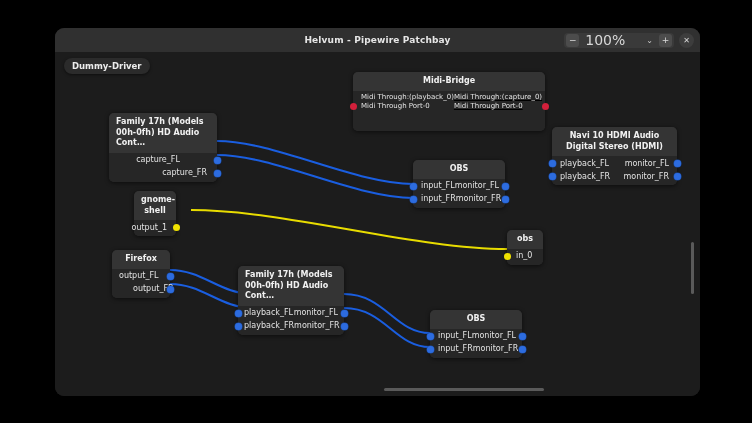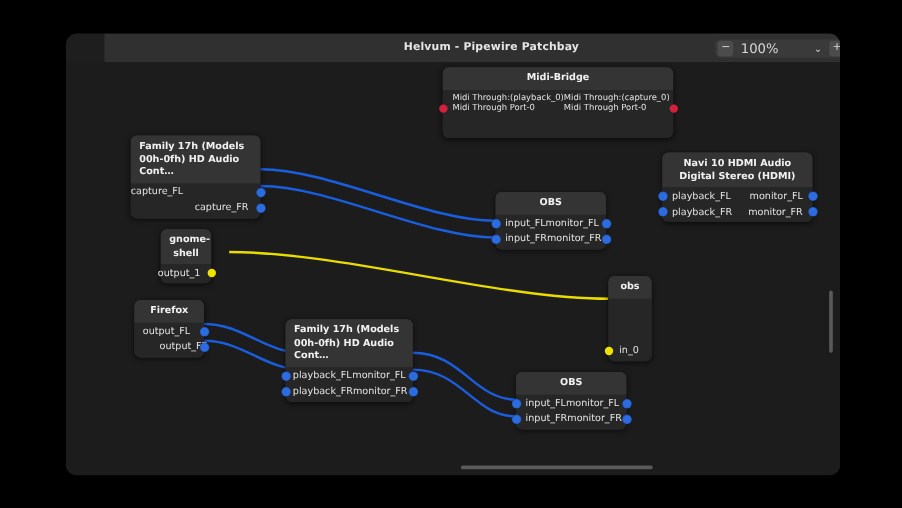--- a/index.html
+++ b/index.html
@@ -10,40 +10,40 @@
   
   #window{
     position:absolute;left:55px;top:28px;width:645px;height:368px;
     background:#1e1e1e;border-radius:9px;overflow:hidden;
     box-shadow:0 6px 22px rgba(0,0,0,.85);
   }
   #titlebar{
     position:absolute;left:0;top:0;width:100%;height:24px;
     background:#303030;
     border-bottom:1px solid #1a1a1a;
-    display:flex;align-items:center;justify-content:center;margin-left:32px;
+    display:flex;align-items:center;justify-content:center;
   }
   #title{
     color:#e6e6e6;font-size:9px;font-weight:bold;letter-spacing:.15px;
     white-space:nowrap;
   }
   #hdr-right{
     position:absolute;right:6px;top:0;height:24px;display:flex;align-items:center;gap:5px;
   }
   .zoomgroup{
     display:flex;align-items:center;gap:0;
     background:#3a3a3a;border-radius:4px;height:15px;padding:0 2px;
   }
   .zbtn{
     width:13px;height:13px;border-radius:3px;background:#4c4c4c;
     display:flex;align-items:center;justify-content:center;
     color:#dcdcdc;font-size:9px;line-height:1;cursor:pointer;
   }
   .zval{
-    color:#d8d8d8;font-size:11px;padding:0 5px 0 6px;min-width:56px;
+    color:#d8d8d8;font-size:14px;padding:0 5px 0 6px;min-width:56px;
   }
   .zchev{
     color:#c9c9c9;font-size:8px;padding:0 6px 0 0;cursor:pointer;
     display:flex;align-items:center;
   }
   .hbtn{
     width:15px;height:15px;border-radius:50%;background:#3d3d3d;
     display:flex;align-items:center;justify-content:center;
     color:#d6d6d6;font-size:8px;cursor:pointer;
   }
@@ -128,48 +128,51 @@
 
         <path d="M115,218 C148,218 165,242 198,242" fill="none" stroke="#1a5ee0" stroke-width="2"></path>
 
         <path d="M115,232 C148,232 165,256 198,256" fill="none" stroke="#1a5ee0" stroke-width="2"></path>
 
         <path d="M289,242 C330,242 340,281 375,281" fill="none" stroke="#1a5ee0" stroke-width="2"></path>
 
         <path d="M289,256 C330,256 340,295 375,295" fill="none" stroke="#1a5ee0" stroke-width="2"></path>
       </svg>
 
+      <div class="pill" style="left:9px;top:6px;">
+        <span>Dummy-Driver</span>
+      </div>
 
       <div class="node dark" style="left:54px;top:61px;width:108px;">
         <div class="nhead" style="text-align:left;">
           <div>Family 17h (Models</div>
           <div>00h-0fh) HD Audio Cont…</div>
         </div>
         <div class="nbody">
-          <div class="prow" style="justify-content:flex-start;padding-right:10px;">
+          <div class="prow" style="justify-content:center;padding-right:10px;">
             <span class="pname">capture_FL</span>
             <span class="pin blue" style="right:-3.5px;"></span>
           </div>
           <div class="prow" style="justify-content:flex-end;padding-right:10px;">
             <span class="pname">capture_FR</span>
             <span class="pin blue" style="right:-3.5px;"></span>
           </div>
         </div>
       </div>
 
-      <div class="node" style="left:298px;top:4px;width:192px;margin-left:16px;">
+      <div class="node" style="left:298px;top:20px;width:192px;">
         <div class="nhead">Midi-Bridge</div>
         <div class="nbody" style="background:#262626;border-radius:0 0 5px 5px;padding:2px 0 20px 0;position:relative;display:flex;">
           <span class="pin red" style="left:-3.5px;top:12px;"></span>
           <span class="pin red" style="right:-3.5px;top:12px;"></span>
           <div style="flex:1;padding-left:8px;">
             <div class="pname" style="font-size:7px;line-height:1.35;">Midi Through:(playback_0)</div>
             <div class="pname" style="font-size:7px;line-height:1.35;">Midi Through Port-0</div>
           </div>
-          <div style="flex:1;padding-right:8px;">
+          <div style="flex:1;padding-right:8px;text-decoration:underline;">
             <div class="pname" style="font-size:7px;line-height:1.35;">Midi Through:(capture_0)</div>
             <div class="pname" style="font-size:7px;line-height:1.35;">Midi Through Port-0</div>
           </div>
         </div>
       </div>
 
       <div class="node dark" style="left:358px;top:108px;width:92px;">
         <div class="nhead">OBS</div>
         <div class="nbody">
           <div class="prow" style="justify-content:space-between;padding:0 8px;">
@@ -214,21 +217,21 @@
           <div class="prow" style="justify-content:flex-end;padding-right:9px;">
             <span class="pname">output_1</span>
             <span class="pin yellow" style="right:-3.5px;"></span>
           </div>
         </div>
       </div>
 
       <div class="node dark" style="left:452px;top:178px;width:36px;">
         <div class="nhead">obs</div>
         <div class="nbody">
-          <div class="prow" style="justify-content:flex-start;padding-left:9px;margin-top:36px;">
+          <div class="prow" style="justify-content:flex-start;padding-left:9px;">
             <span class="pin yellow" style="left:-3.5px;"></span>
             <span class="pname">in_0</span>
           </div>
         </div>
       </div>
 
       <div class="node dark" style="left:57px;top:198px;width:58px;">
         <div class="nhead">Firefox</div>
         <div class="nbody">
           <div class="prow" style="justify-content:flex-start;padding-left:7px;">

